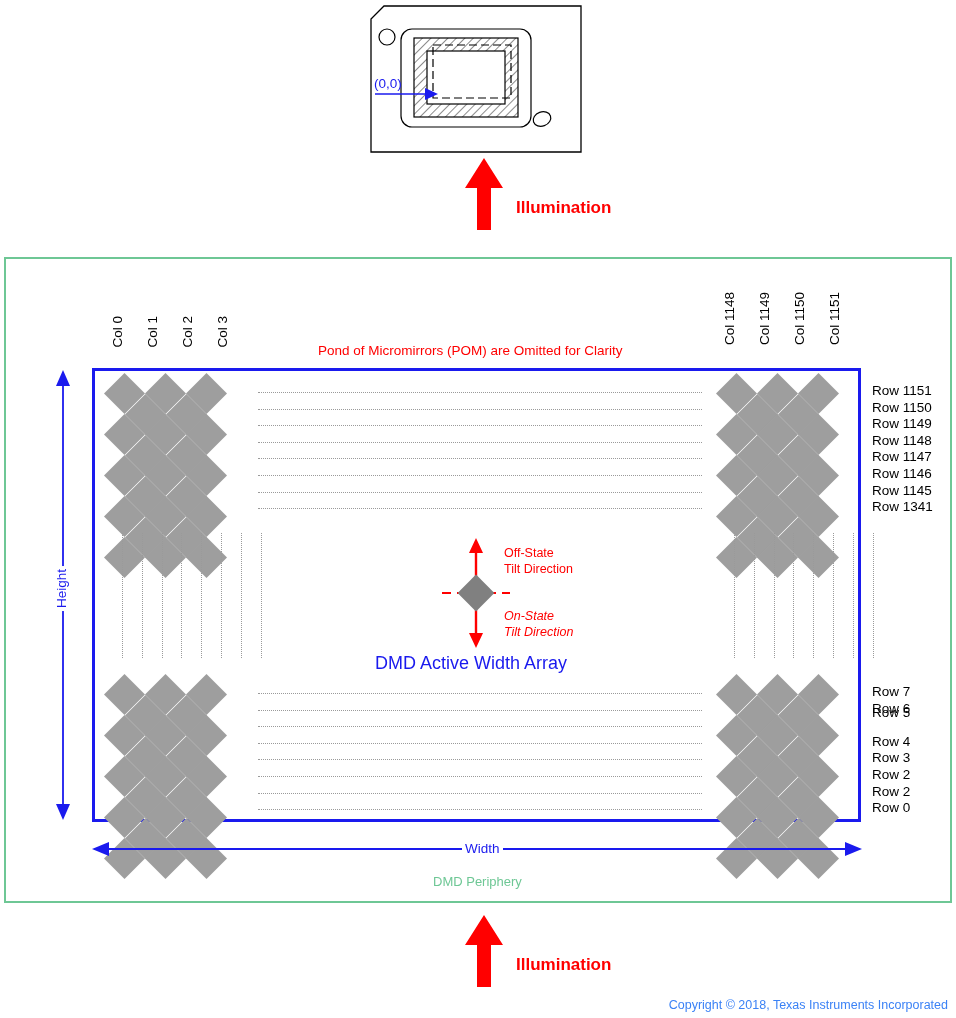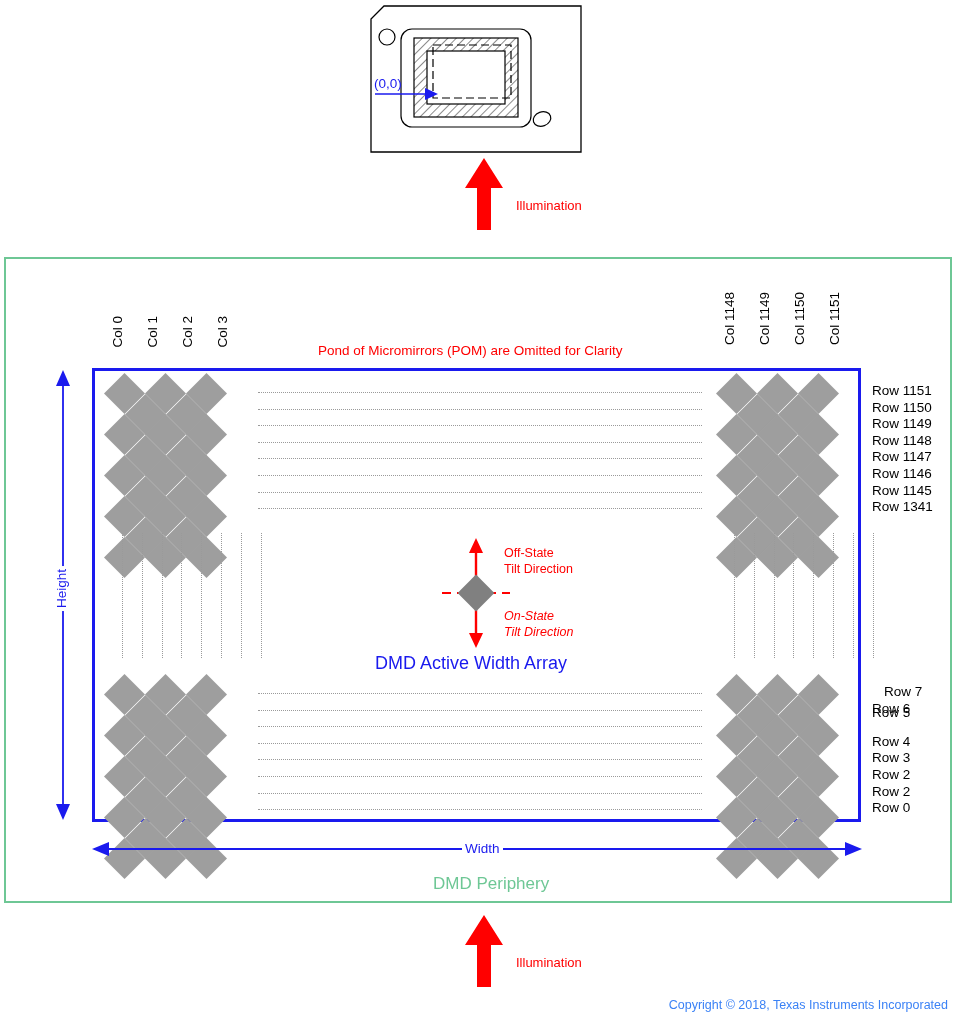--- a/index.html
+++ b/index.html
@@ -2,25 +2,25 @@
 <html><head>
 <meta charset="utf-8">
 <style>
   html,body{margin:0;padding:0;background:#ffffff;}
   body{width:956px;height:1018px;position:relative;overflow:hidden;
        font-family:"Liberation Sans", sans-serif;}
   .abs{position:absolute;}
   
   #chip-package{left:370px;top:5px;width:212px;height:148px;}
   
-  .illum-label{color:#ff0000;font-size:13px;white-space:nowrap;}
+  .illum-label{color:#ff0000;font-size:17px;white-space:nowrap;font-weight:bold;}
   
   #periphery-box{left:4px;top:257px;width:948px;height:646px;
       border:2px solid #6ec795;box-sizing:border-box;}
-  #periphery-label{color:#6ec795;font-size:17px;left:433px;top:874px;white-space:nowrap;}
+  #periphery-label{color:#6ec795;font-size:13px;left:433px;top:874px;white-space:nowrap;}
   
   #active-array-box{left:92px;top:368px;width:769px;height:454px;
       border:3px solid #1a1aee;box-sizing:border-box;}
   .pom-note{color:#ff0000;font-size:13.5px;left:318px;top:343px;white-space:nowrap;}
   
   .col-label{font-size:13.5px;color:#000;
       writing-mode:vertical-rl;transform:rotate(180deg);
       white-space:nowrap;letter-spacing:0px;}
   
   .row-label{font-size:13.5px;color:#000;white-space:nowrap;left:872px;}
@@ -238,21 +238,21 @@
     <div class="abs row-label" style="top: 383px;">Row 1151</div>
     <div class="abs row-label" style="top: 399.6px;">Row 1150</div>
     <div class="abs row-label" style="top: 416.2px;">Row 1149</div>
     <div class="abs row-label" style="top: 432.8px;">Row 1148</div>
     <div class="abs row-label" style="top: 449.4px;">Row 1147</div>
     <div class="abs row-label" style="top: 466px;">Row 1146</div>
     <div class="abs row-label" style="top: 482.6px;">Row 1145</div>
     <div class="abs row-label" style="top: 499.2px;">Row 1341</div>
   </div>
 <div id="row-labels-bottom">
-    <div class="abs row-label" style="top: 684px; margin-left: 12px;">Row 7</div>
+    <div class="abs row-label" style="top: 684px;">Row 7</div>
     <div class="abs row-label" style="top: 700.6px;">Row 6</div>
     <div class="abs row-label" style="top: 705px;">Row 5</div>
     <div class="abs row-label" style="top: 733.8px;">Row 4</div>
     <div class="abs row-label" style="top: 750.4px;">Row 3</div>
     <div class="abs row-label" style="top: 767px;">Row 2</div>
     <div class="abs row-label" style="top: 783.6px;">Row 2</div>
     <div class="abs row-label" style="top: 800.2px;">Row 0</div>
   </div>
 
 <div class="abs" style="left:440px;top:537px;">

